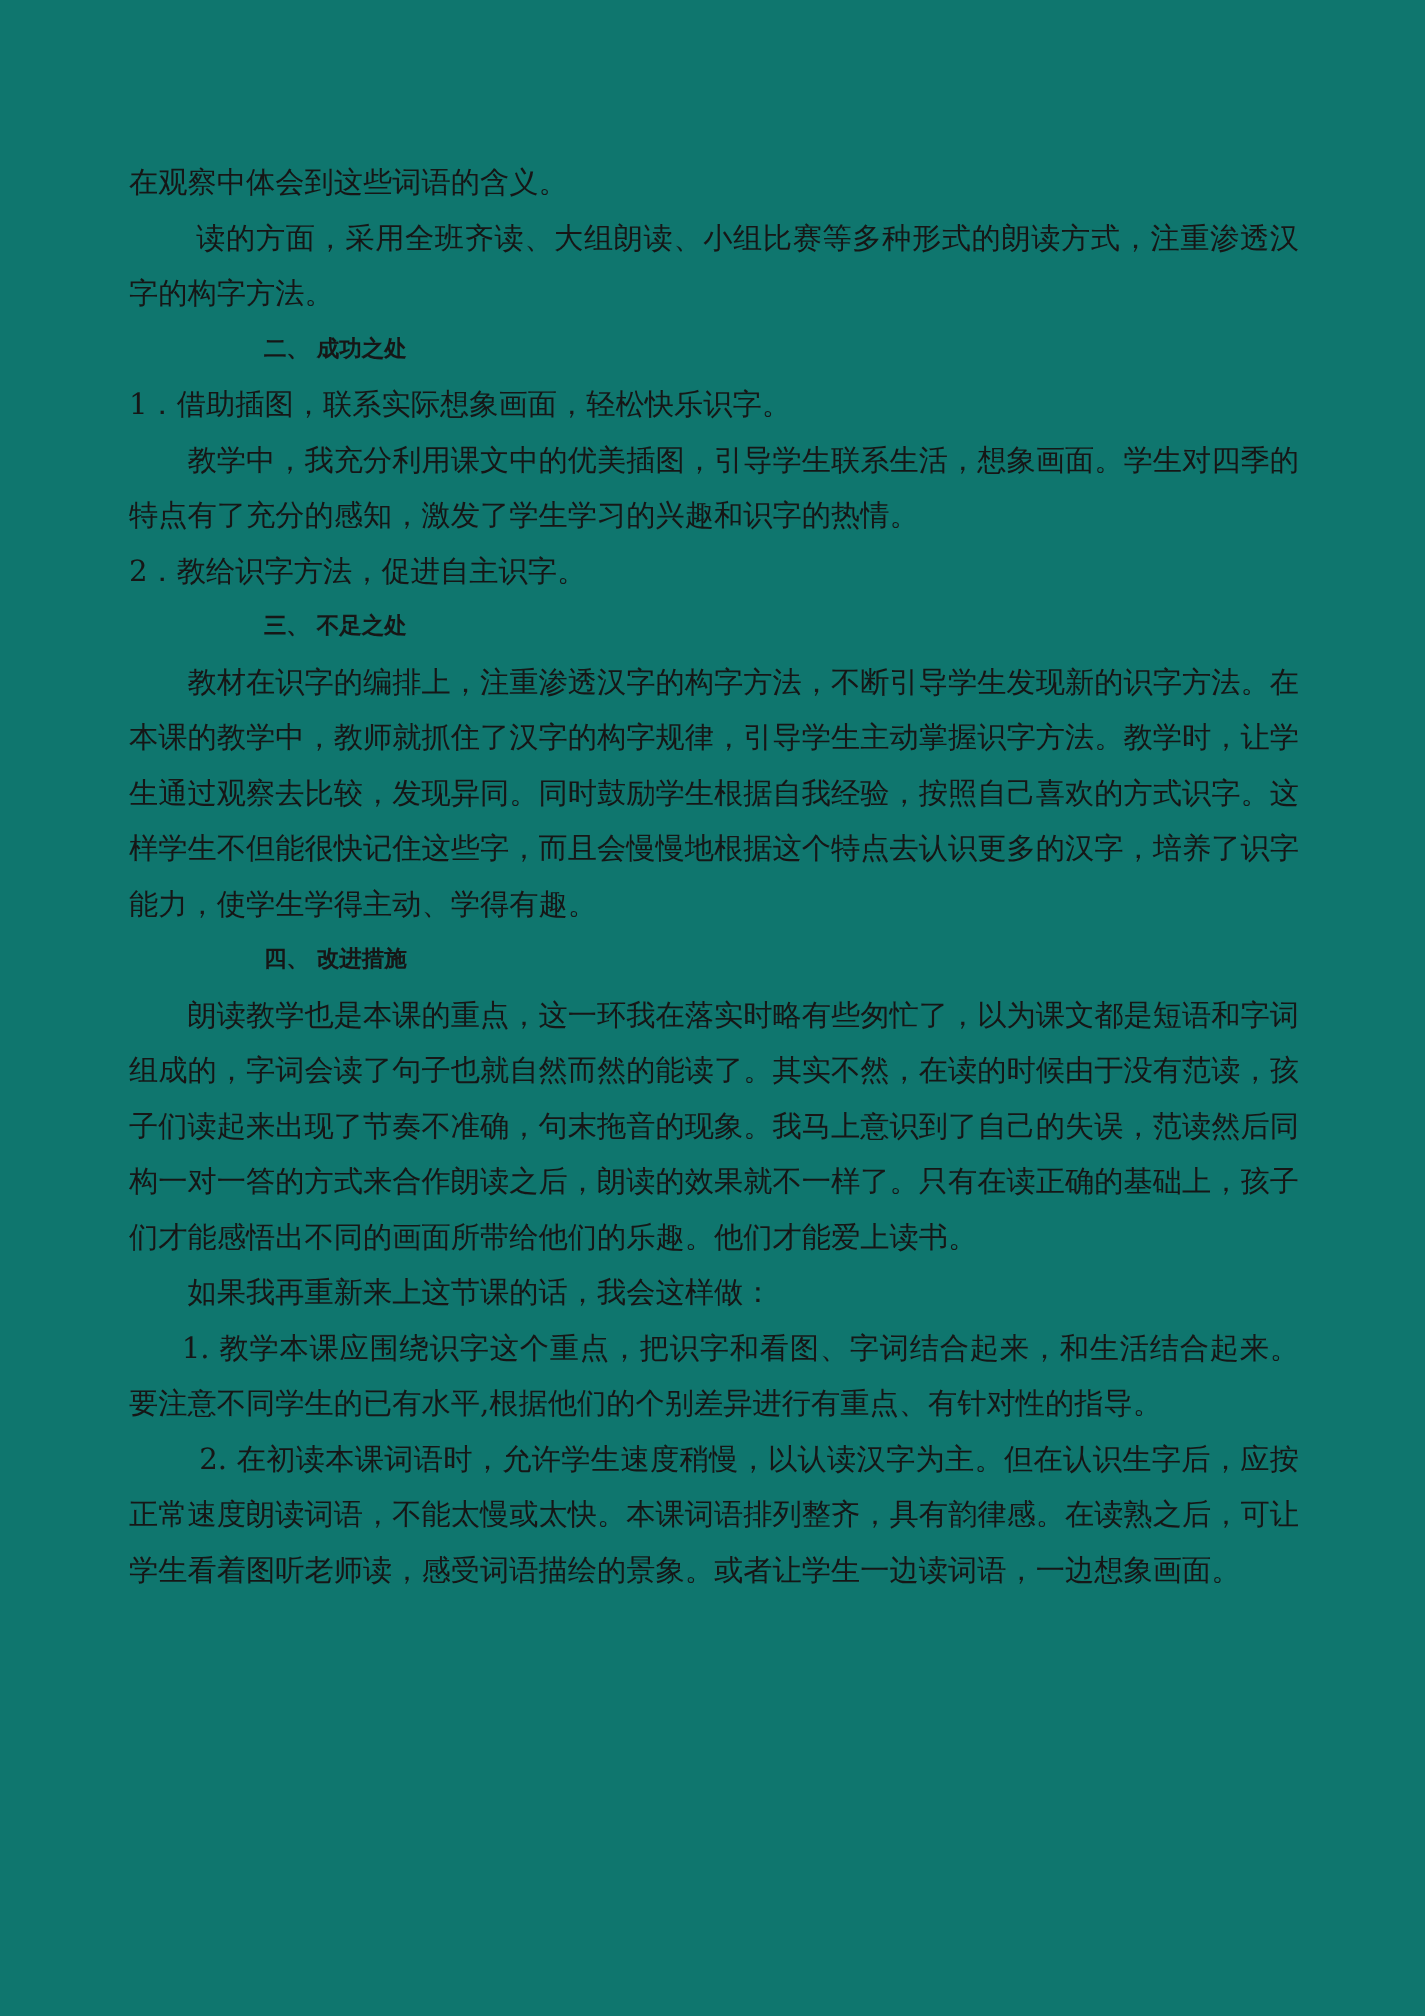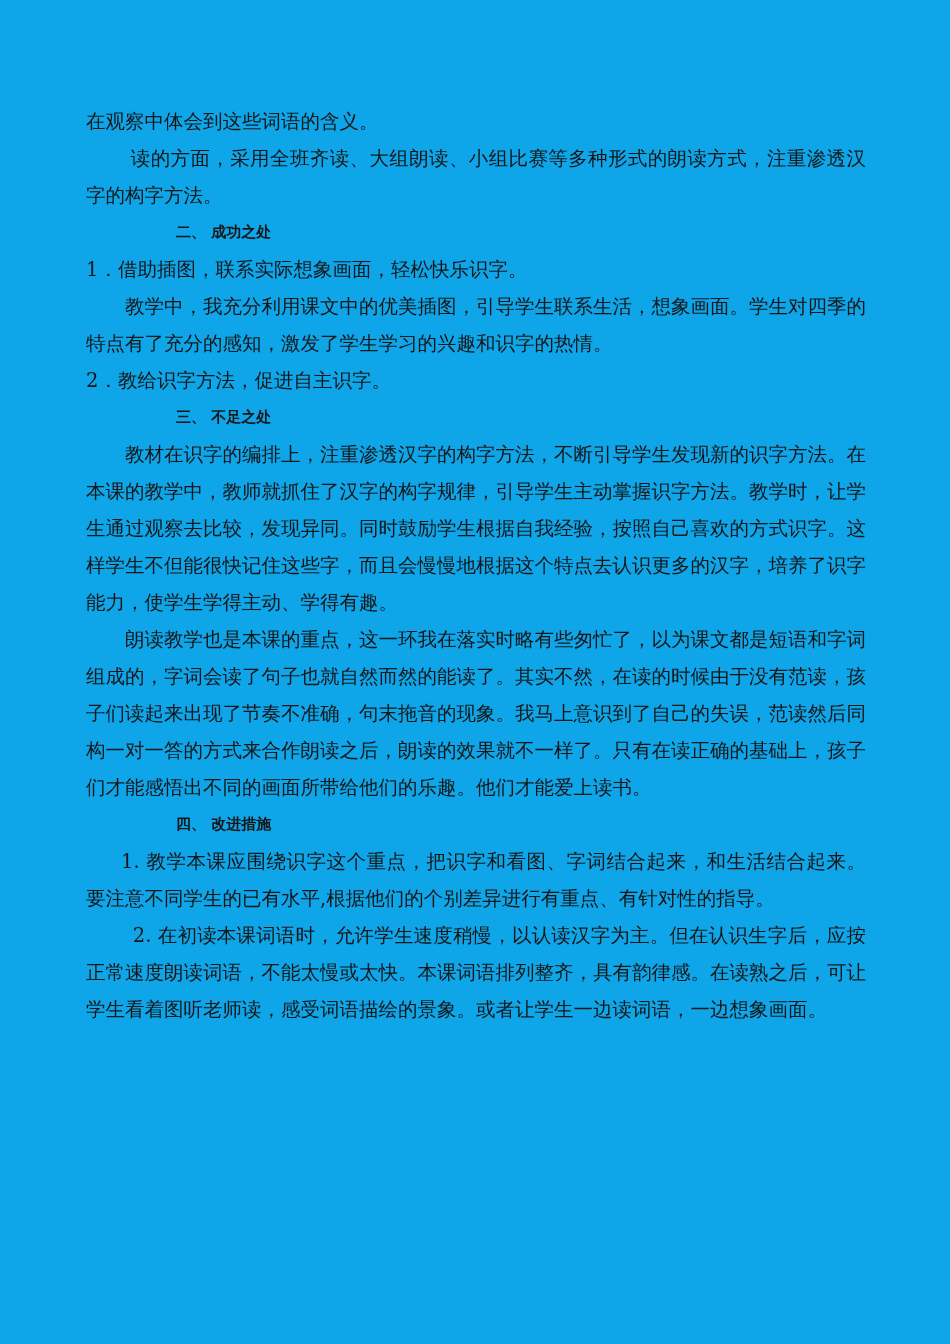--- a/index.html
+++ b/index.html
@@ -4,21 +4,21 @@
 <style>
   html, body {
     margin: 0;
     padding: 0;
     background: #ffffff;
   }
   .page {
     position: relative;
     width: 950px;
     height: 1344px;
-    background: #0ea5e9;
+    background: #0f766e;
     color: #161616;
     font-family: "DejaVu Serif", "Liberation Serif", serif;
     overflow: hidden;
   }
   .content {
     position: absolute;
     left: 86px;
     top: 103px;
     width: 780px;
     font-size: 19.5px;
@@ -48,18 +48,19 @@
 <div class="page">
   <div class="content">
     <p class="blk indent-none">在观察中体会到这些词语的含义。</p>
     <p class="blk indent-lead">读的方面，采用全班齐读、大组朗读、小组比赛等多种形式的朗读方式，注重渗透汉字的构字方法。</p>
     <p class="blk heading">二、 成功之处</p>
     <p class="blk indent-none">1．借助插图，联系实际想象画面，轻松快乐识字。</p>
     <p class="blk indent-body">教学中，我充分利用课文中的优美插图，引导学生联系生活，想象画面。学生对四季的特点有了充分的感知，激发了学生学习的兴趣和识字的热情。</p>
     <p class="blk indent-none">2．教给识字方法，促进自主识字。</p>
     <p class="blk heading">三、 不足之处</p>
     <p class="blk indent-body">教材在识字的编排上，注重渗透汉字的构字方法，不断引导学生发现新的识字方法。在本课的教学中，教师就抓住了汉字的构字规律，引导学生主动掌握识字方法。教学时，让学生通过观察去比较，发现异同。同时鼓励学生根据自我经验，按照自己喜欢的方式识字。这样学生不但能很快记住这些字，而且会慢慢地根据这个特点去认识更多的汉字，培养了识字能力，使学生学得主动、学得有趣。</p>
+    <p class="blk heading">四、 改进措施</p>
     <p class="blk indent-body">朗读教学也是本课的重点，这一环我在落实时略有些匆忙了，以为课文都是短语和字词组成的，字词会读了句子也就自然而然的能读了。其实不然，在读的时候由于没有范读，孩子们读起来出现了节奏不准确，句末拖音的现象。我马上意识到了自己的失误，范读然后同构一对一答的方式来合作朗读之后，朗读的效果就不一样了。只有在读正确的基础上，孩子们才能感悟出不同的画面所带给他们的乐趣。他们才能爱上读书。</p>
-    <p class="blk heading">四、 改进措施</p>
+    <p class="blk indent-body">如果我再重新来上这节课的话，我会这样做：</p>
     <p class="blk indent-sub1">1. 教学本课应围绕识字这个重点，把识字和看图、字词结合起来，和生活结合起来。要注意不同学生的已有水平,根据他们的个别差异进行有重点、有针对性的指导。</p>
     <p class="blk indent-sub2">2. 在初读本课词语时，允许学生速度稍慢，以认读汉字为主。但在认识生字后，应按正常速度朗读词语，不能太慢或太快。本课词语排列整齐，具有韵律感。在读熟之后，可让学生看着图听老师读，感受词语描绘的景象。或者让学生一边读词语，一边想象画面。</p>
   </div>
 </div>
 
 </body></html>

